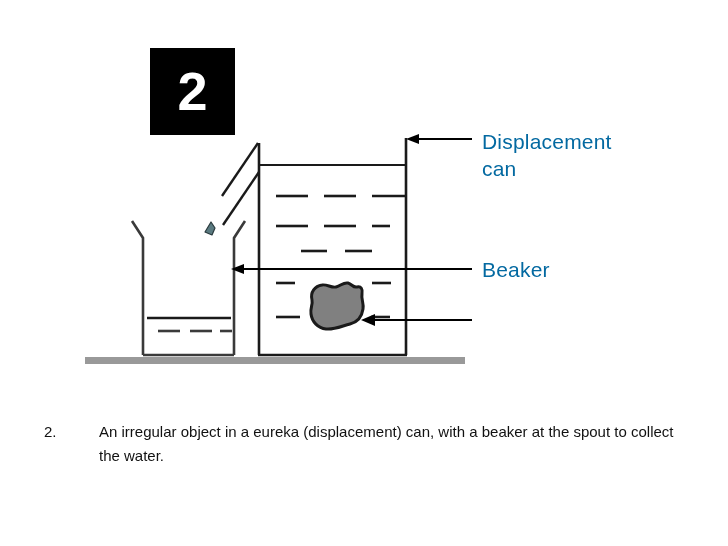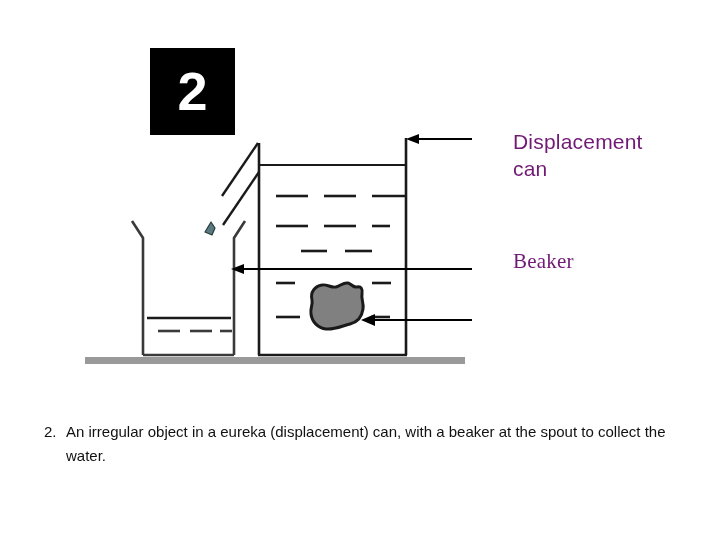--- a/index.html
+++ b/index.html
@@ -46,27 +46,26 @@
     font-size: 54px;
     fill: #ffffff;
   }
 
   
   .callout-text {
     position: absolute;
     font-family: "Liberation Sans", sans-serif;
     font-size: 21px;
     line-height: 27px;
-    color: #701a75;
+    color: #0369a1;
     letter-spacing: 0.2px;
     white-space: pre-line;
-    margin-left: 31px;
   }
   #label-displacement-can { left: 482px; top: 128px; }
-  #label-beaker          { left: 482px; top: 248px; font-family: Liberation Serif, serif; }
+  #label-beaker          { left: 482px; top: 256px; }
   #label-irregular-object{ left: 482px; top: 307px; }
 
   
   #caption {
     position: absolute;
     left: 44px;
     top: 420px;
     width: 648px;
     font-family: "Liberation Sans", sans-serif;
     font-size: 15px;
@@ -74,20 +73,21 @@
     color: #111111;
     display: flex;
     align-items: flex-start;
   }
   #caption .caption-marker {
     flex: 0 0 auto;
     width: 22px;
   }
   #caption .caption-body {
     flex: 1 1 auto;
+    margin-left: 33px;
   }
 </style>
 </head>
 <body>
 
 <div id="stage">
 
   <div id="figure">
     <svg viewBox="0 0 728 400" xmlns="http://www.w3.org/2000/svg">
 

